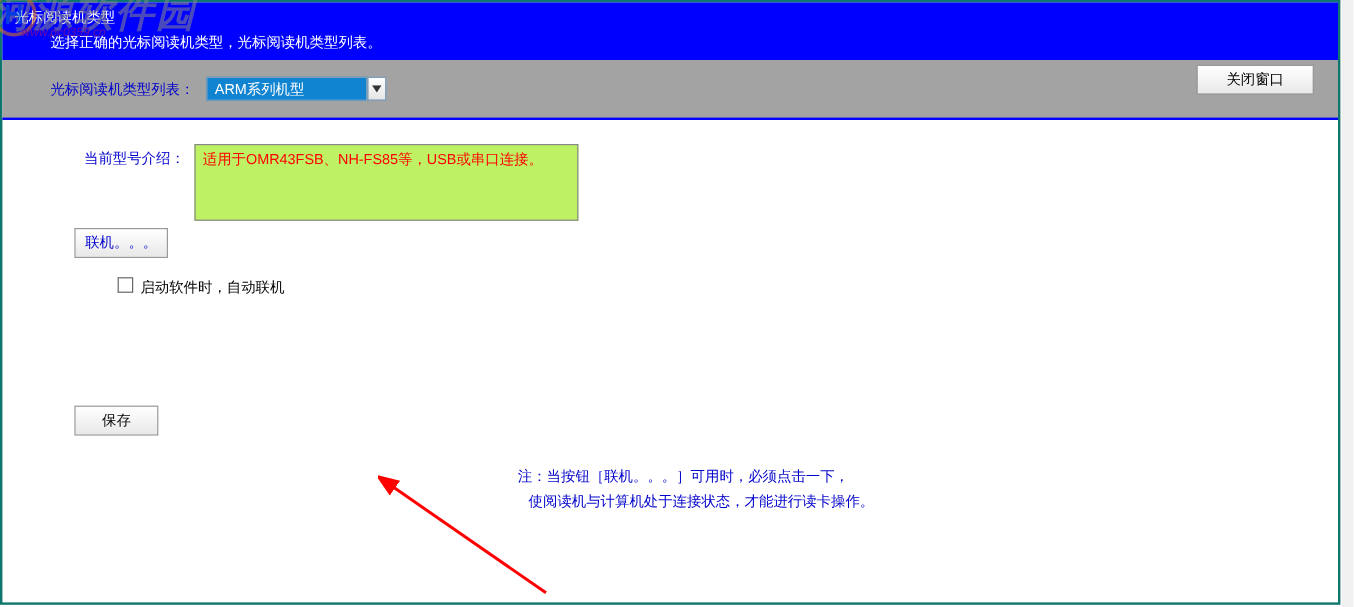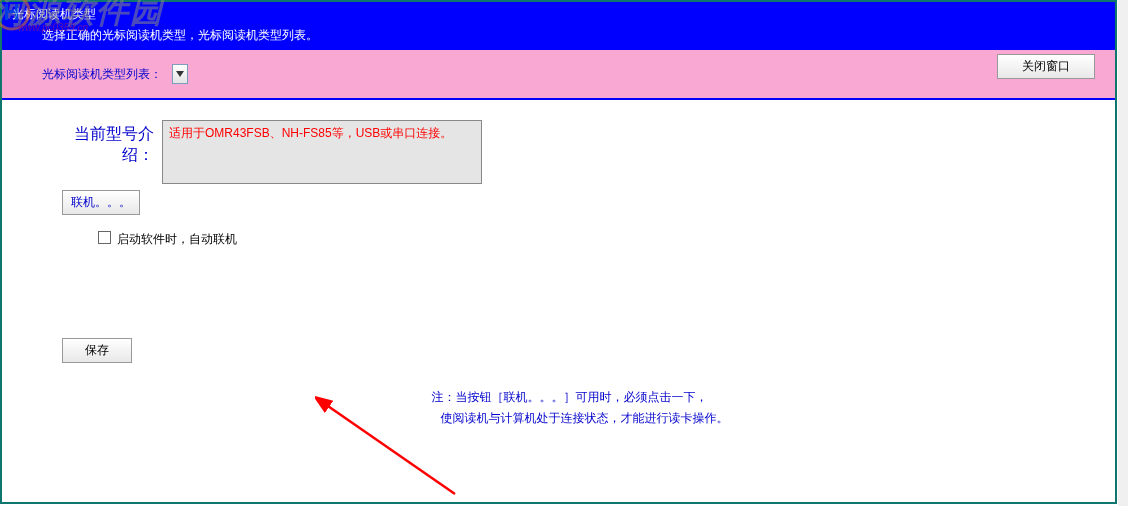--- a/index.html
+++ b/index.html
@@ -4,33 +4,33 @@
   <style>
     * { box-sizing: border-box; margin: 0; padding: 0; }
     body { font-family: "SimSun", "宋体", sans-serif; font-size: 12px; background: #fff; position: relative; width: 1128px; height: 506px; overflow: hidden; }
     
     .outer { border: 2px solid #0f766e; width: 1117px; height: 504px; position: relative; }
     
     .header { background: #0000FF; color: #fff; padding: 4px 10px 10px 10px; height: 48px; }
     .header-title { font-size: 12px; margin-bottom: 4px; display: inline-block; }
     .header-subtitle { font-size: 12px; margin-left: 30px; display: block; }
     
-    .toolbar-row { display: flex; align-items: center; padding: 8px 10px 8px 40px; border-bottom: 2px solid #0000FF; background: #f9a8d4; position: relative; height: 50px; }
+    .toolbar-row { display: flex; align-items: center; padding: 8px 10px 8px 40px; border-bottom: 2px solid #0000FF; background: #a3a3a3; position: relative; height: 50px; }
     .toolbar-label { color: #0000CC; font-size: 12px; margin-right: 10px; }
     .dropdown { display: inline-flex; align-items: stretch; height: 20px; }
     .dropdown-value { background: #1084d0; color: #fff; border: 1px solid #7b9ebd; padding: 1px 6px; font-size: 12px; width: 134px; display: flex; align-items: center; }
     .dropdown-btn { border: 1px solid #7b9ebd; background: linear-gradient(#fff,#e4e4e4); width: 16px; display: flex; align-items: center; justify-content: center; cursor: pointer; }
     .dropdown-btn svg { width: 8px; height: 6px; }
     .close-btn { position: absolute; right: 20px; top: 4px; padding: 3px 24px; border: 1px solid #999; background: linear-gradient(#fff,#e8e8e8); font-size: 12px; cursor: pointer; }
     
     .content { padding: 20px 10px 10px 60px; position: relative; }
     
     .intro-row { display: flex; align-items: flex-start; margin-bottom: 6px; }
-    .intro-label { color: #0000CC; font-size: 16px; margin-right: 8px; padding-top: 4px; width: 92px; text-align: right; font-family: Liberation Serif, serif; }
-    .intro-box { width: 320px; height: 64px; border: 1px solid #888; background: #e5e5e5; padding: 4px 6px; font-size: 12px; position: relative; resize: none; font-family: inherit; overflow-y: scroll; }
+    .intro-label { color: #0000CC; font-size: 12px; margin-right: 8px; padding-top: 4px; width: 92px; text-align: right; font-family: Liberation Serif, serif; }
+    .intro-box { width: 320px; height: 64px; border: 1px solid #888; background: #bef264; padding: 4px 6px; font-size: 12px; position: relative; resize: none; font-family: inherit; overflow-y: scroll; }
     .intro-text { color: #FF0000; }
     
     .connect-btn-row { margin-bottom: 16px; }
     .connect-btn { padding: 3px 8px; border: 1px solid #999; background: linear-gradient(#fff,#e8e8e8); font-size: 12px; color: #0000CC; cursor: pointer; }
     
     .checkbox-row { margin-left: 36px; display: flex; align-items: flex-start; margin-bottom: 90px; }
     .checkbox { width: 13px; height: 13px; border: 1px solid #666; background: #fff; margin-right: 6px; cursor: pointer; }
     .checkbox-label { font-size: 12px; }
     
     .save-row { margin-bottom: 26px; }
@@ -69,20 +69,21 @@
 <div class="outer">
 
   <div class="header">
     <span class="header-title">光标阅读机类型</span>
     <span class="header-subtitle">选择正确的光标阅读机类型，光标阅读机类型列表。</span>
   </div>
 
   <div class="toolbar-row">
     <span class="toolbar-label">光标阅读机类型列表：</span>
     <div class="dropdown">
+      <div class="dropdown-value">ARM系列机型</div>
       <div class="dropdown-btn">
         <svg viewBox="0 0 8 6">
             <path d="M0 0 L8 0 L4 6 Z" fill="#333"></path>
           </svg>
       </div>
     </div>
     <button class="close-btn">关闭窗口</button>
   </div>
 
   <div class="content">

